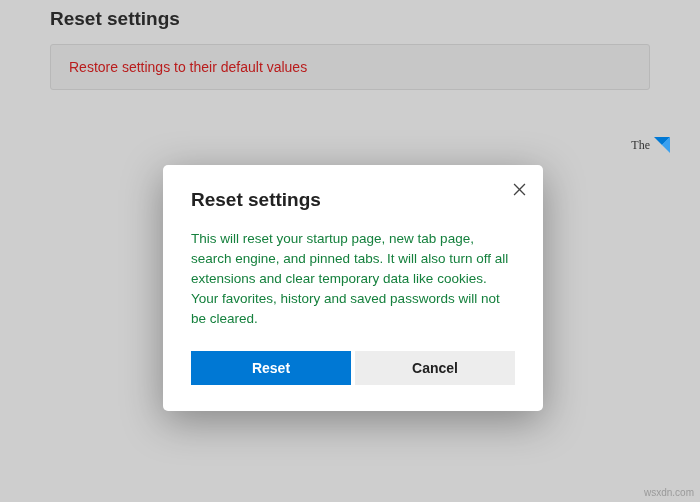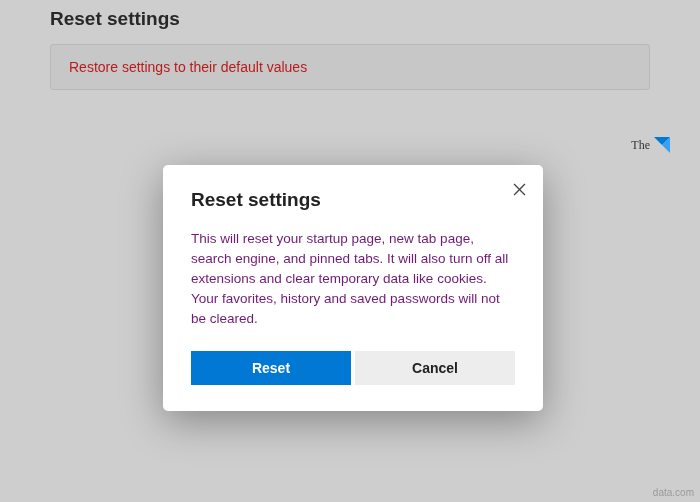--- a/index.html
+++ b/index.html
@@ -93,21 +93,21 @@
     }
     .dialog-title {
       font-size: 19px;
       font-weight: 600;
       color: #222;
       margin-bottom: 18px;
     }
     .dialog-body {
       font-size: 13.5px;
       line-height: 1.48;
-      color: #701a75;
+      color: #15803d;
       margin-bottom: 22px;
     }
     .button-row {
       display: flex;
       gap: 4px;
     }
     .btn {
       flex: 1;
       height: 34px;
       border: none;
@@ -159,13 +159,13 @@
     </svg>
   </button>
   <div class="dialog-title">Reset settings</div>
   <div class="dialog-body">This will reset your startup page, new tab page, search engine, and pinned tabs. It will also turn off all extensions and clear temporary data like cookies. Your favorites, history and saved passwords will not be cleared.</div>
   <div class="button-row">
     <button class="btn btn-primary">Reset</button>
     <button class="btn btn-secondary">Cancel</button>
   </div>
 </div>
 
-<div class="source-tag">data.com</div>
+<div class="source-tag">wsxdn.com</div>
 
 </body></html>

